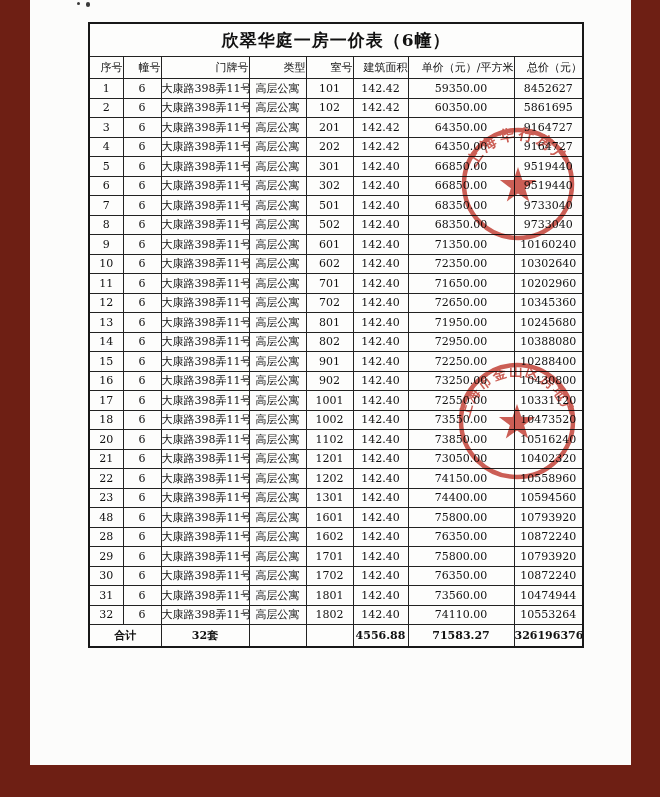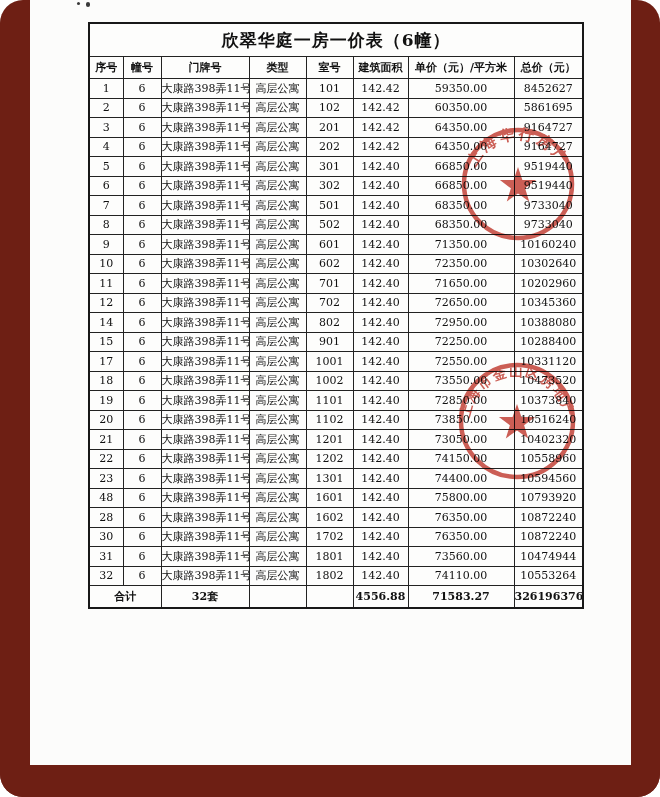--- a/index.html
+++ b/index.html
@@ -1,34 +1,34 @@
 <!DOCTYPE html>
 <html><head>
 <meta charset="utf-8">
 <style>
   html,body{margin:0;padding:0;background:#ffffff;}
   .screen{position:relative;width:660px;height:797px;background:#fcfcfb;overflow:hidden;
-          font-family:"DejaVu Serif","Liberation Serif",serif;border-radius:23px;}
+          font-family:"DejaVu Serif","Liberation Serif",serif;}
   .frame{position:absolute;background:#6e1f14;}
   .frame-left{left:0;top:0;width:30px;height:797px;}
   .frame-right{left:631px;top:0;width:29px;height:797px;}
   .frame-bottom{left:0;top:765px;width:660px;height:32px;}
   .speck{position:absolute;background:#3a3a3a;border-radius:50%;}
   .speck1{left:77px;top:2px;width:3px;height:3px;}
   .speck2{left:86px;top:2px;width:4px;height:5px;border-radius:2px;}
 
   table.price-table{position:absolute;left:88px;top:22px;width:494px;
           border-collapse:collapse;table-layout:fixed;background:#fdfdfc;
           border:2px solid #181818;}
   .price-table th,.price-table td{border:1.6px solid #222;padding:0;margin:0;
           text-align:center;vertical-align:middle;color:#111;
           font-size:11px;font-weight:normal;height:18.5px;
           white-space:nowrap;overflow:hidden;}
   .price-table tr.title-row th{height:32px;font-size:17px;font-weight:bold;letter-spacing:1px;}
-  .price-table tr.header-row th{height:21px;font-weight:700;}
+  .price-table tr.header-row th{height:21px;font-weight:400;text-align:right;}
   .price-table tfoot td{height:21px;font-weight:600;}
 
   .stamp{position:absolute;opacity:.82;mix-blend-mode:multiply;pointer-events:none;}
   .stamp1{left:456px;top:122px;}
   .stamp2{left:455px;top:359px;}
   .stamp text{font-family:"DejaVu Serif","Liberation Serif",serif;font-weight:bold;}
 </style>
 </head>
 <body>
 
@@ -182,70 +182,80 @@
           <td>12</td>
           <td>6</td>
           <td>大康路398弄11号</td>
           <td>高层公寓</td>
           <td>702</td>
           <td>142.40</td>
           <td>72650.00</td>
           <td>10345360</td>
         </tr>
         <tr>
+          <td>13</td>
+          <td>6</td>
+          <td>大康路398弄11号</td>
+          <td>高层公寓</td>
+          <td>801</td>
+          <td>142.40</td>
+          <td>71950.00</td>
+          <td>10245680</td>
+        </tr>
+        <tr>
           <td>14</td>
           <td>6</td>
           <td>大康路398弄11号</td>
           <td>高层公寓</td>
           <td>802</td>
           <td>142.40</td>
           <td>72950.00</td>
           <td>10388080</td>
         </tr>
         <tr>
           <td>15</td>
           <td>6</td>
           <td>大康路398弄11号</td>
           <td>高层公寓</td>
           <td>901</td>
           <td>142.40</td>
           <td>72250.00</td>
           <td>10288400</td>
         </tr>
         <tr>
+          <td>16</td>
+          <td>6</td>
+          <td>大康路398弄11号</td>
+          <td>高层公寓</td>
+          <td>902</td>
+          <td>142.40</td>
+          <td>73250.00</td>
+          <td>10430800</td>
+        </tr>
+        <tr>
           <td>17</td>
           <td>6</td>
           <td>大康路398弄11号</td>
           <td>高层公寓</td>
           <td>1001</td>
           <td>142.40</td>
           <td>72550.00</td>
           <td>10331120</td>
         </tr>
         <tr>
           <td>18</td>
           <td>6</td>
           <td>大康路398弄11号</td>
           <td>高层公寓</td>
           <td>1002</td>
           <td>142.40</td>
           <td>73550.00</td>
           <td>10473520</td>
         </tr>
         <tr>
-          <td>19</td>
-          <td>6</td>
-          <td>大康路398弄11号</td>
-          <td>高层公寓</td>
-          <td>1101</td>
-          <td>142.40</td>
-          <td>72850.00</td>
-          <td>10373840</td>
-        </tr>
-        <tr>
           <td>20</td>
           <td>6</td>
           <td>大康路398弄11号</td>
           <td>高层公寓</td>
           <td>1102</td>
           <td>142.40</td>
           <td>73850.00</td>
           <td>10516240</td>
         </tr>
         <tr>
@@ -290,20 +300,30 @@
         </tr>
         <tr>
           <td>28</td>
           <td>6</td>
           <td>大康路398弄11号</td>
           <td>高层公寓</td>
           <td>1602</td>
           <td>142.40</td>
           <td>76350.00</td>
           <td>10872240</td>
+        </tr>
+        <tr>
+          <td>29</td>
+          <td>6</td>
+          <td>大康路398弄11号</td>
+          <td>高层公寓</td>
+          <td>1701</td>
+          <td>142.40</td>
+          <td>75800.00</td>
+          <td>10793920</td>
         </tr>
         <tr>
           <td>30</td>
           <td>6</td>
           <td>大康路398弄11号</td>
           <td>高层公寓</td>
           <td>1702</td>
           <td>142.40</td>
           <td>76350.00</td>
           <td>10872240</td>

